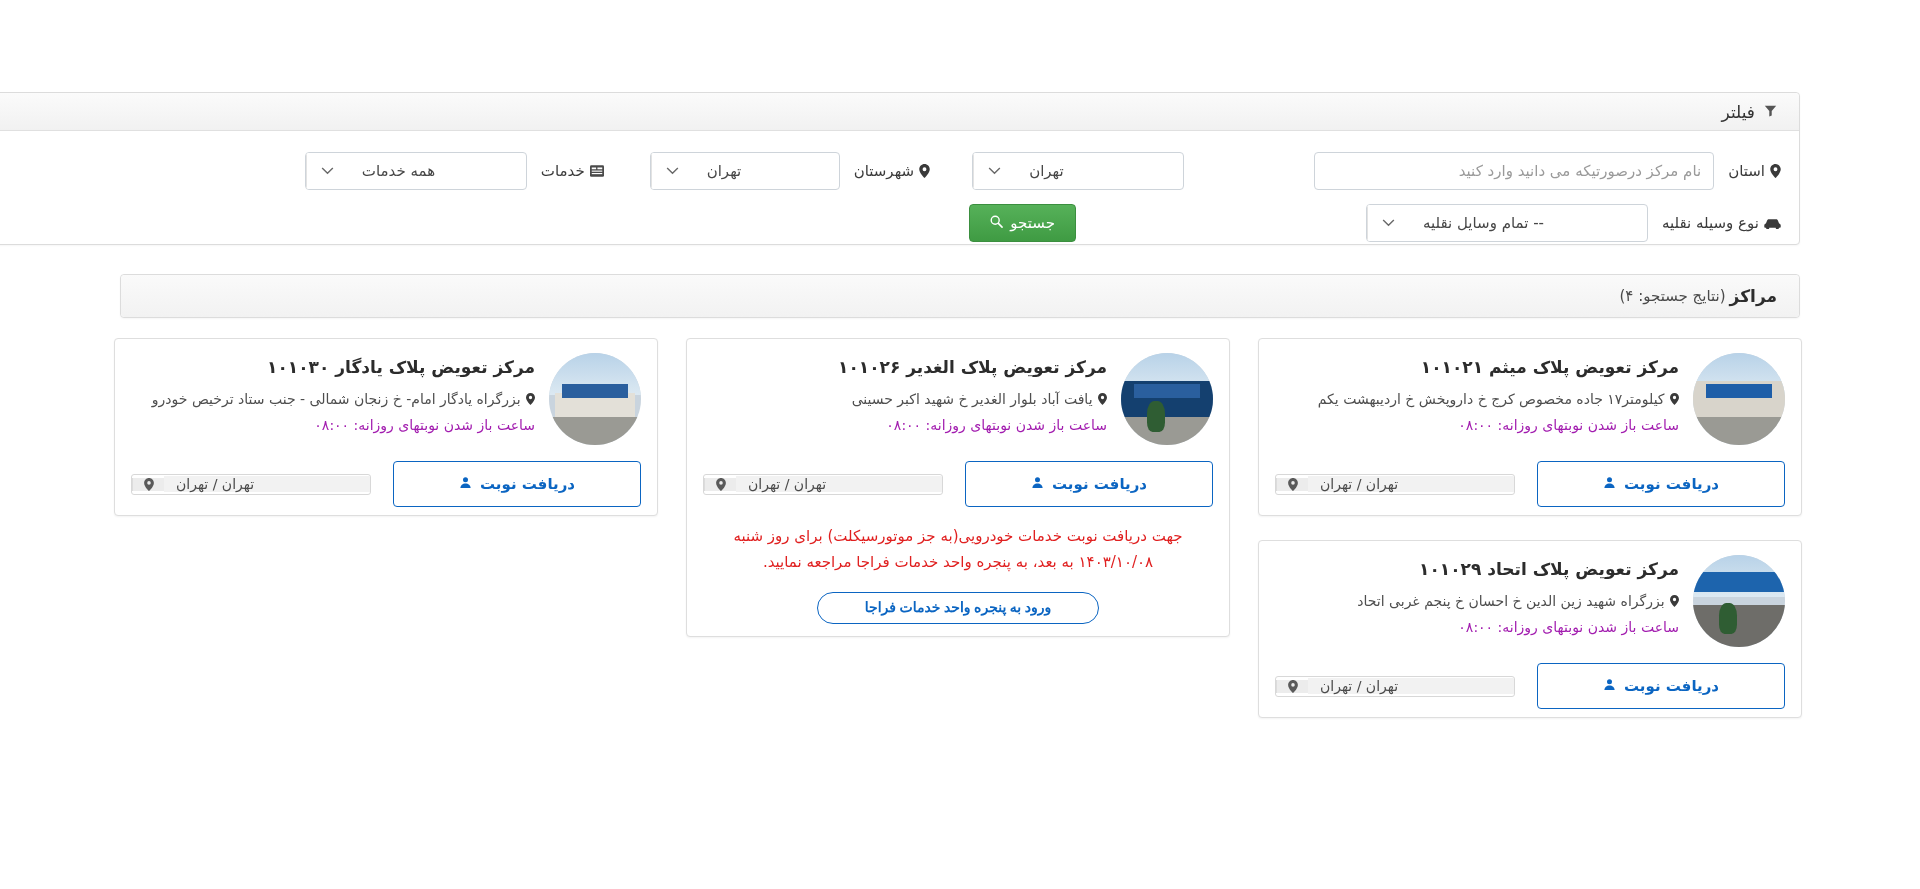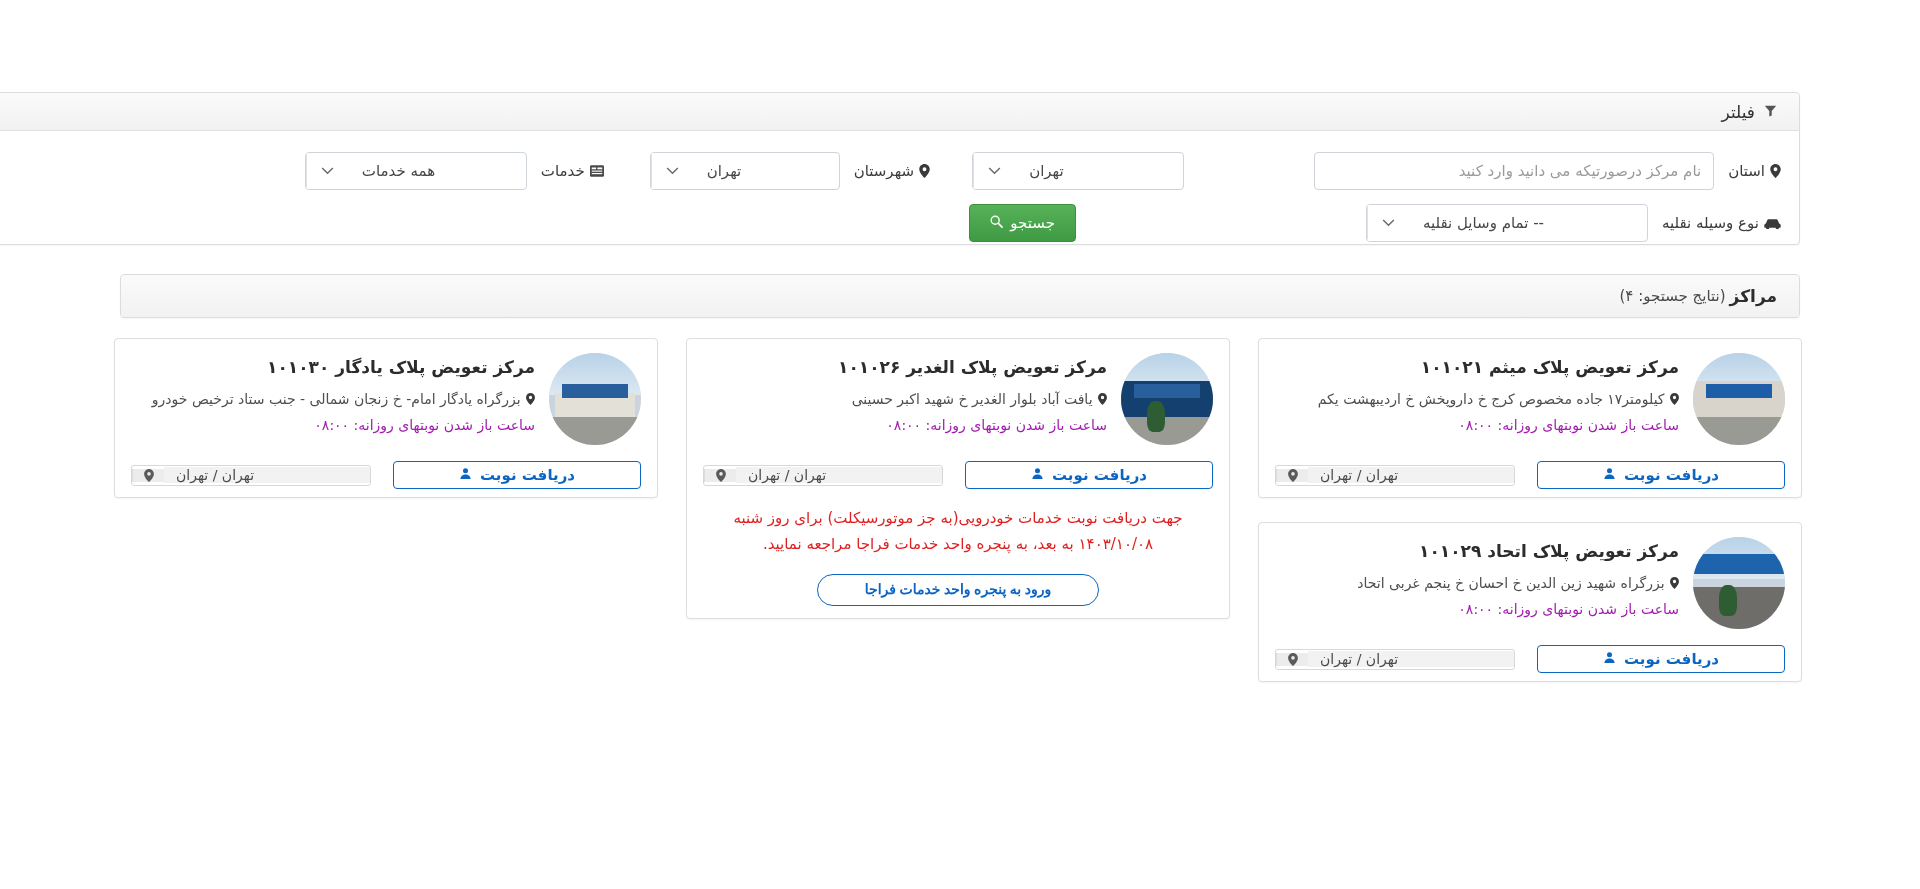--- a/index.html
+++ b/index.html
@@ -237,21 +237,21 @@
   .loc-field .loc-val {
     flex: 1;
     display: flex; align-items: center; justify-content: flex-end;
     padding: 0 12px;
     font-size: 14px;
     color: #4b4b4b;
     background: #f2f2f2;
   }
   .btn-appt {
     width: 248px;
-    height: 28px;
+    height: 46px;
     border: 1.6px solid #0b65c2;
     border-radius: 4px;
     background: #fff;
     color: #0b65c2;
     font-size: 15px;
     font-weight: bold;
     display: flex; align-items: center; justify-content: center;
     gap: 8px;
     cursor: pointer;
     font-family: inherit;

